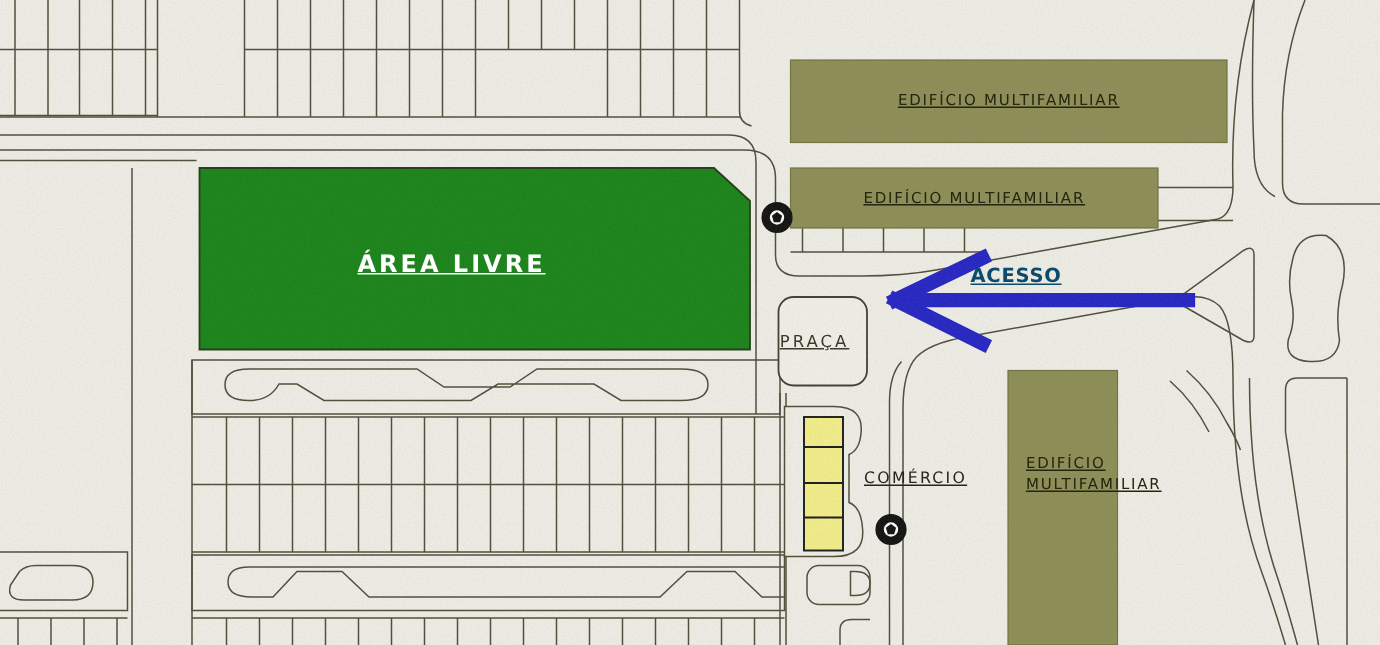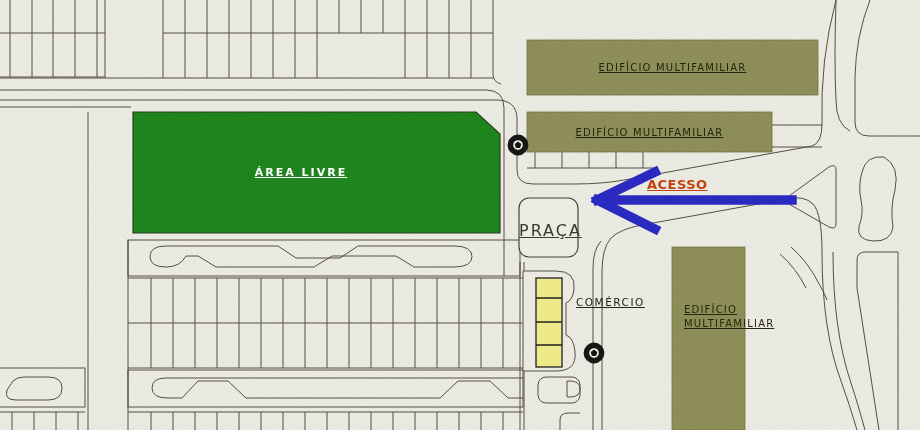--- a/index.html
+++ b/index.html
@@ -13,28 +13,28 @@
   [data-name="plaza-region"]{fill:#f3f3ec;stroke:#3e3d2c;stroke-width:1.2;}
   [data-name="commerce-block-outline"]{fill:#f1f1ea;stroke:var(--linework,#4c4b37);stroke-width:1;}
   .ycell{fill:var(--commerce-yellow,#f5f18a);stroke:#171717;stroke-width:1.3;}
   .ydiv{fill:none;stroke:#171717;stroke-width:1.3;}
   .arrow{stroke:var(--access-blue,#2121c6);stroke-width:9.5;fill:none;stroke-linecap:square;}
   .ringmark circle{fill:#fff;stroke:var(--marker-black,#0d0d0d);stroke-width:5.6;}
   .ringmark path{fill:var(--marker-black,#0d0d0d);stroke:none;}
   .map-label{position:absolute;white-space:nowrap;color:var(--label-dark,#26250f);
              font-size:10px;letter-spacing:1.2px;text-decoration:underline;}
   .lbl-area{left:133px;top:166px;width:336px;text-align:center;color:#fff;font-weight:bold;
-            font-size:11px;letter-spacing:2px;}
+            font-size:16px;letter-spacing:2px;}
   .lbl-b1{left:527px;top:62px;width:291px;text-align:center;}
   .lbl-b2{left:527px;top:127px;width:245px;text-align:center;}
   .lbl-b3{left:684px;top:303px;width:80px;white-space:normal;line-height:14px;}
-  .lbl-praca{left:519px;top:221px;width:48px;text-align:center;font-size:16px;
+  .lbl-praca{left:519px;top:221px;width:48px;text-align:center;font-size:11px;
              letter-spacing:2px;color:#3a392a;}
-  .lbl-comercio{left:576px;top:296px;font-size:10.5px;letter-spacing:1.5px;color:#26251a;}
-  .lbl-acesso{left:647px;top:177px;font-size:13px;font-weight:bold;letter-spacing:.5px;color:#c2410c;}
+  .lbl-comercio{left:576px;top:313px;font-size:10.5px;letter-spacing:1.5px;color:#26251a;}
+  .lbl-acesso{left:647px;top:177px;font-size:13px;font-weight:bold;letter-spacing:.5px;color:#0c4a6e;}
 </style>
 </head>
 <body>
 
 <div class="stage" data-name="site-plan-map">
 
   <svg class="plan" width="920" height="430" viewBox="0 0 920 430" data-name="site-plan-linework">
     <defs>
       <filter id="grain" x="0" y="0" width="100%" height="100%">
         <feTurbulence type="fractalNoise" baseFrequency="0.8" numOctaves="2" stitchTiles="stitch"></feTurbulence>

